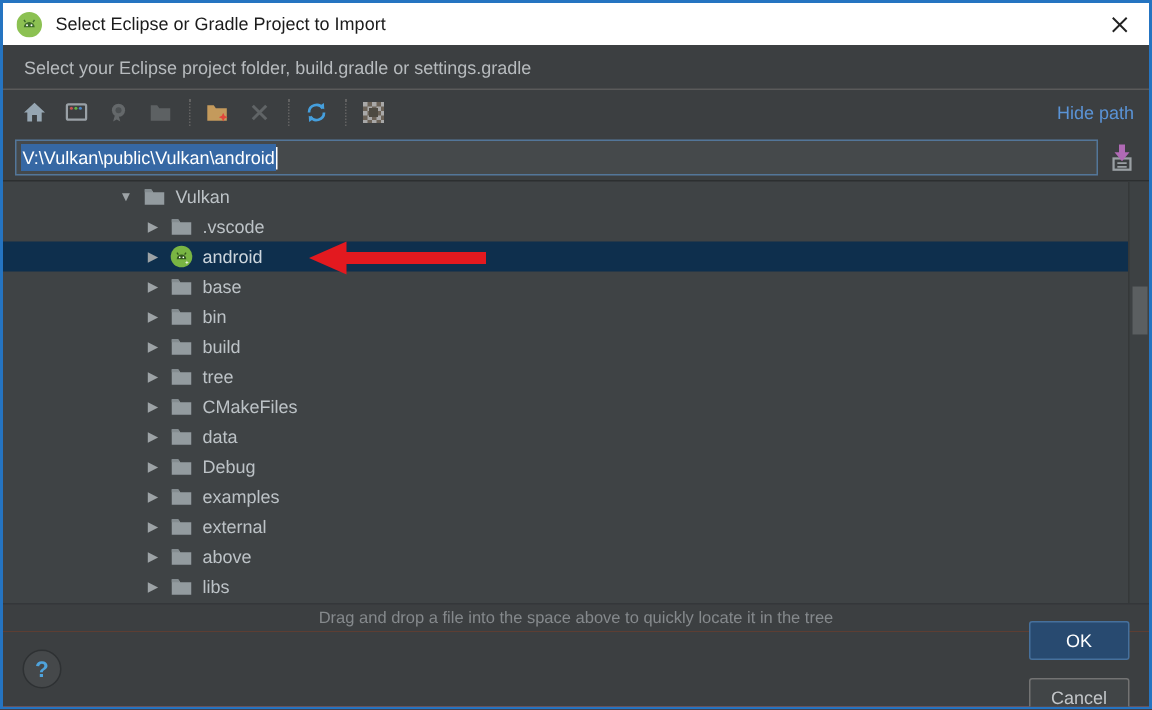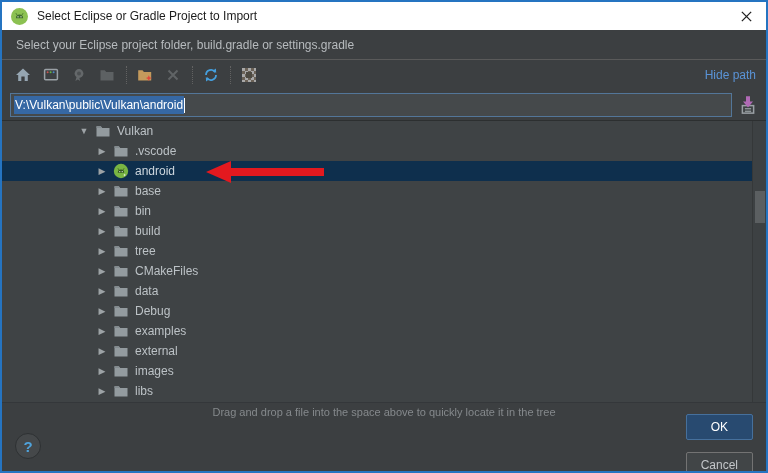--- a/index.html
+++ b/index.html
@@ -376,21 +376,21 @@
           <span>external</span>
         </div>
         <div class="tree-row" style="padding-left: 94px;">
           <span class="chevron">▶</span>
           <span class="row-icon">
             <svg viewBox="0 0 16 16">
               <path d="M1.5 3.2h4.3l1.4 1.9h7.3v8.4h-13z" fill="#939b9f"></path>
               <path d="M1.5 3.2h4.3l1.4 1.9H1.5z" fill="#848c90"></path>
             </svg>
           </span>
-          <span>images</span>
+          <span>above</span>
         </div>
         <div class="tree-row" style="padding-left: 94px;">
           <span class="chevron">▶</span>
           <span class="row-icon">
             <svg viewBox="0 0 16 16">
               <path d="M1.5 3.2h4.3l1.4 1.9h7.3v8.4h-13z" fill="#939b9f"></path>
               <path d="M1.5 3.2h4.3l1.4 1.9H1.5z" fill="#848c90"></path>
             </svg>
           </span>
           <span>libs</span>

